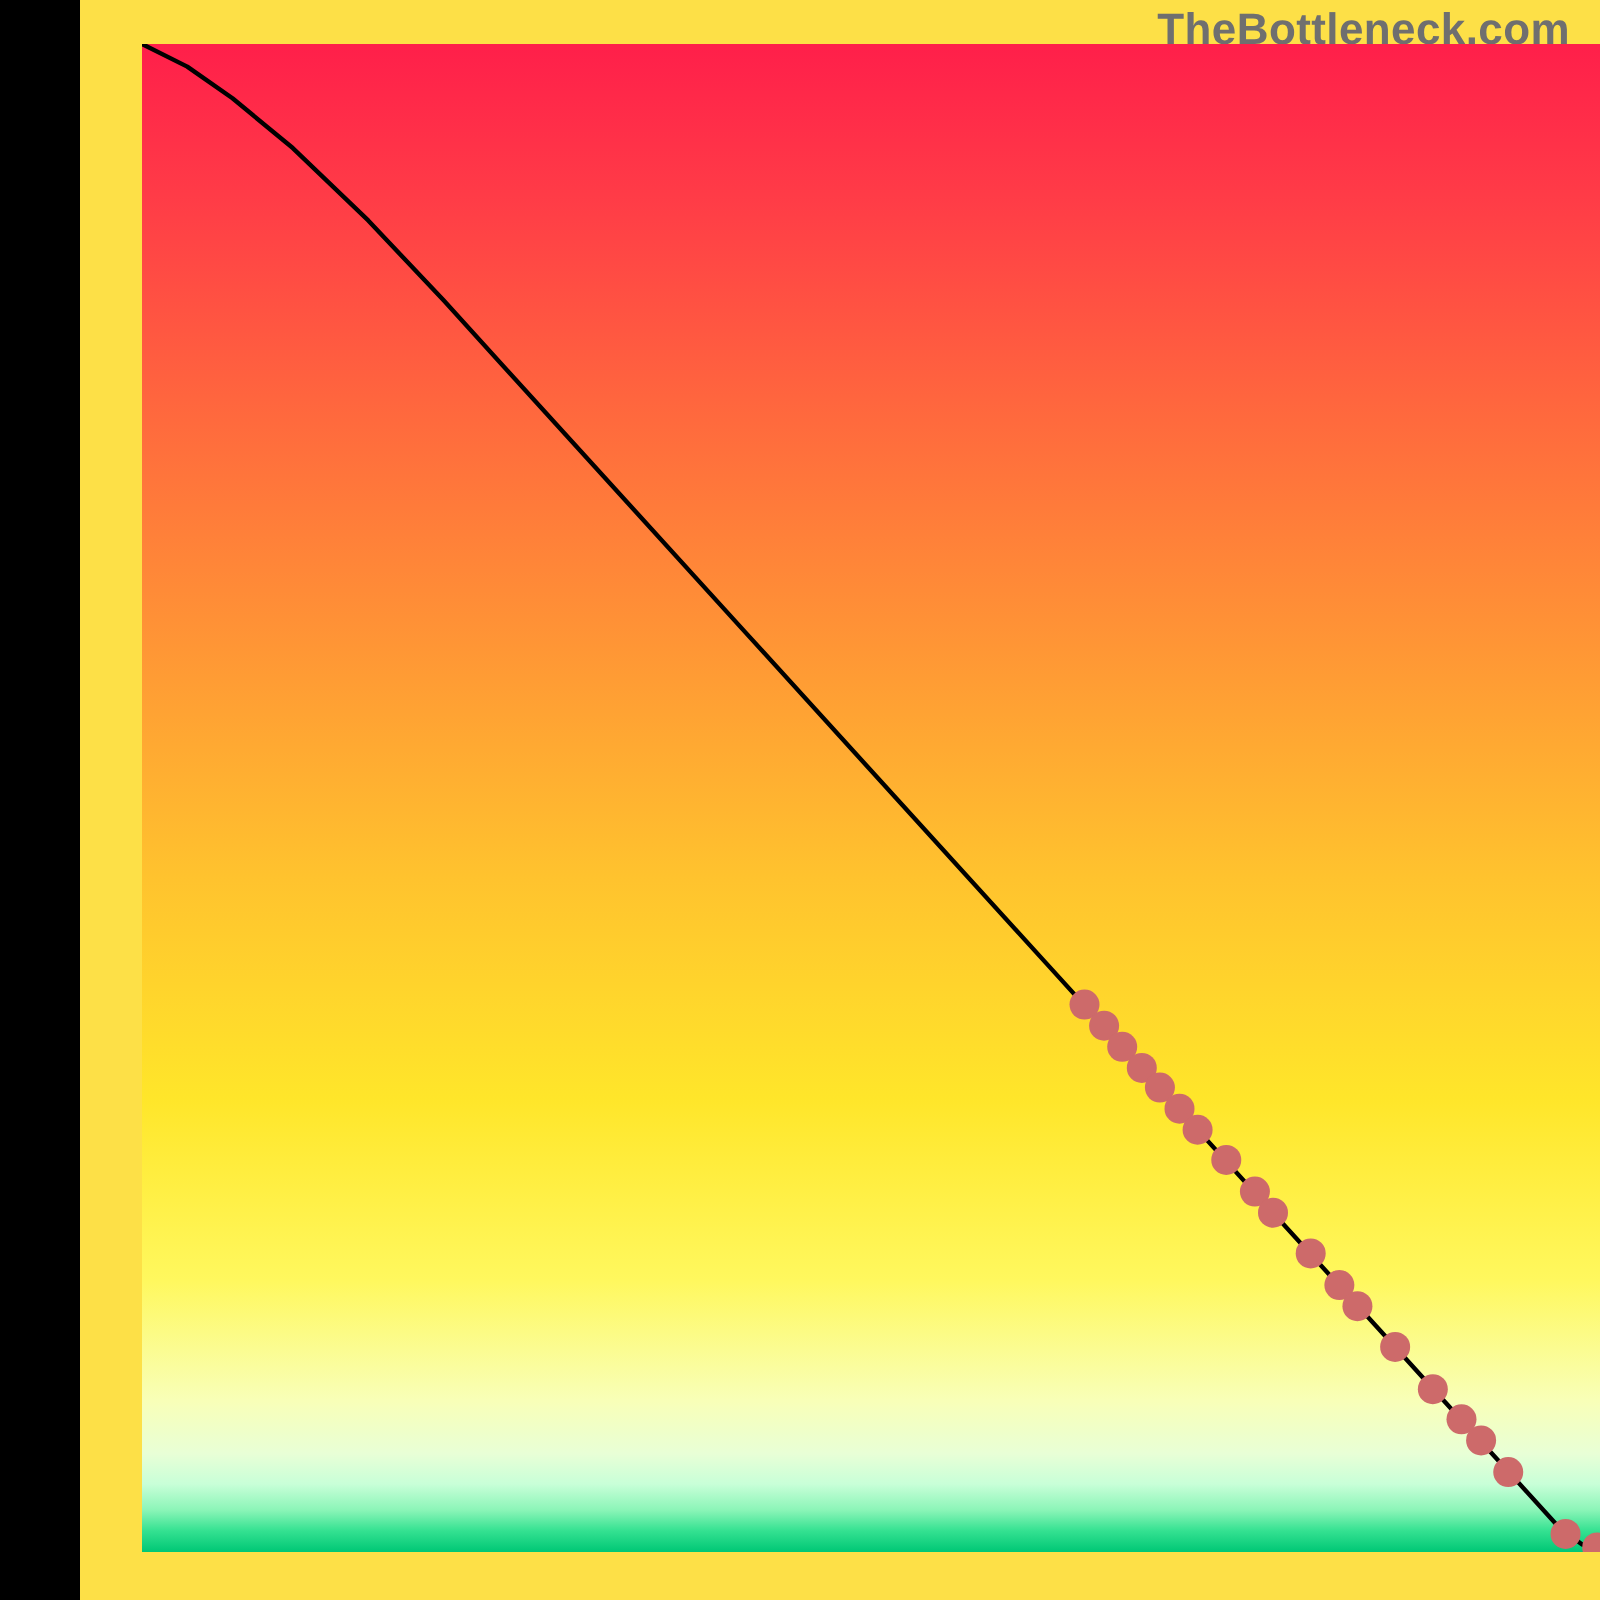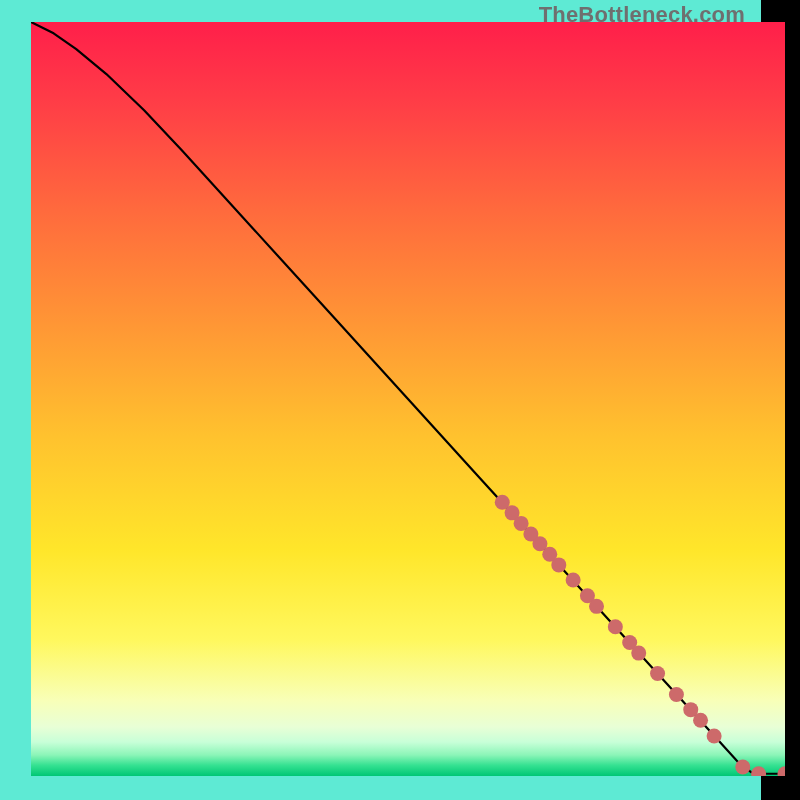--- a/index.html
+++ b/index.html
@@ -8,21 +8,22 @@
     width: 800px;
     height: 800px;
     background: #000;
     overflow: hidden;
     font-family: Arial, Helvetica, sans-serif;
   }
   .stage {
     position: relative;
     width: 761px;
     height: 800px;
-    background: #5eead4;
+    background: #fde047;
+    margin-left: 40px;
   }
   .plot {
     position: absolute;
     left: 31px;
     top: 22px;
     width: 754px;
     height: 754px;
   }
   .plot svg {
     display: block;

